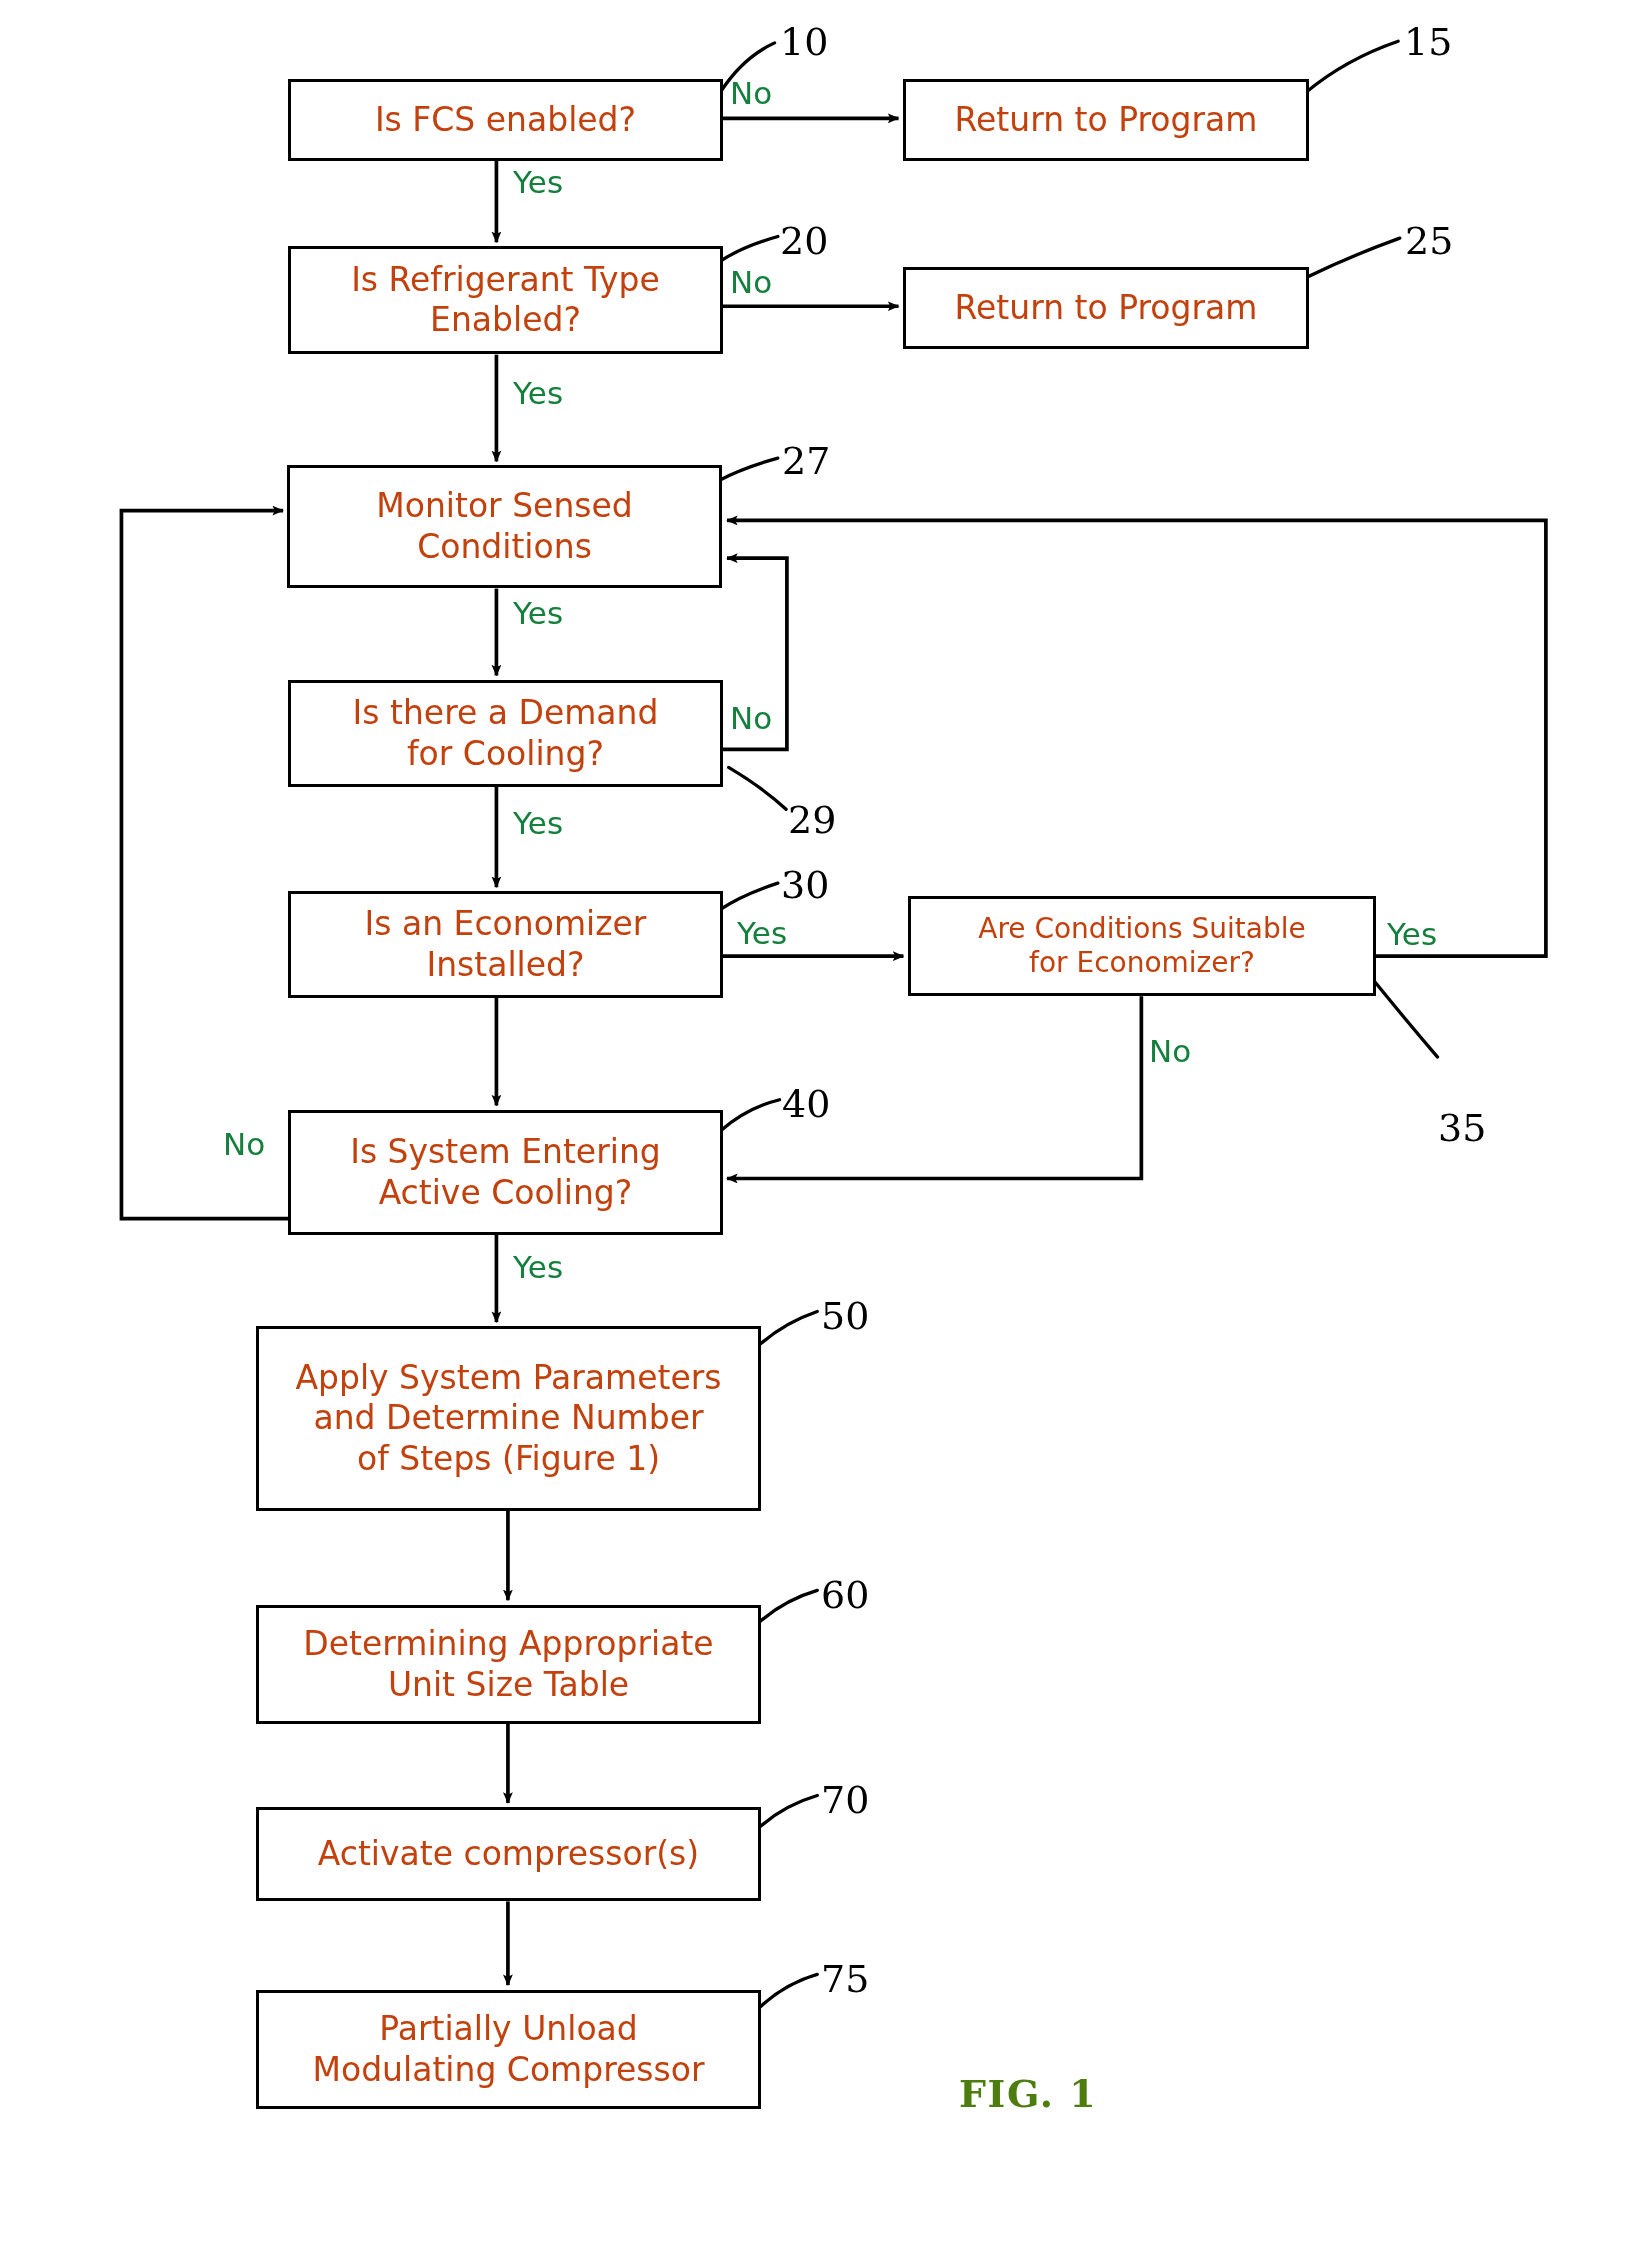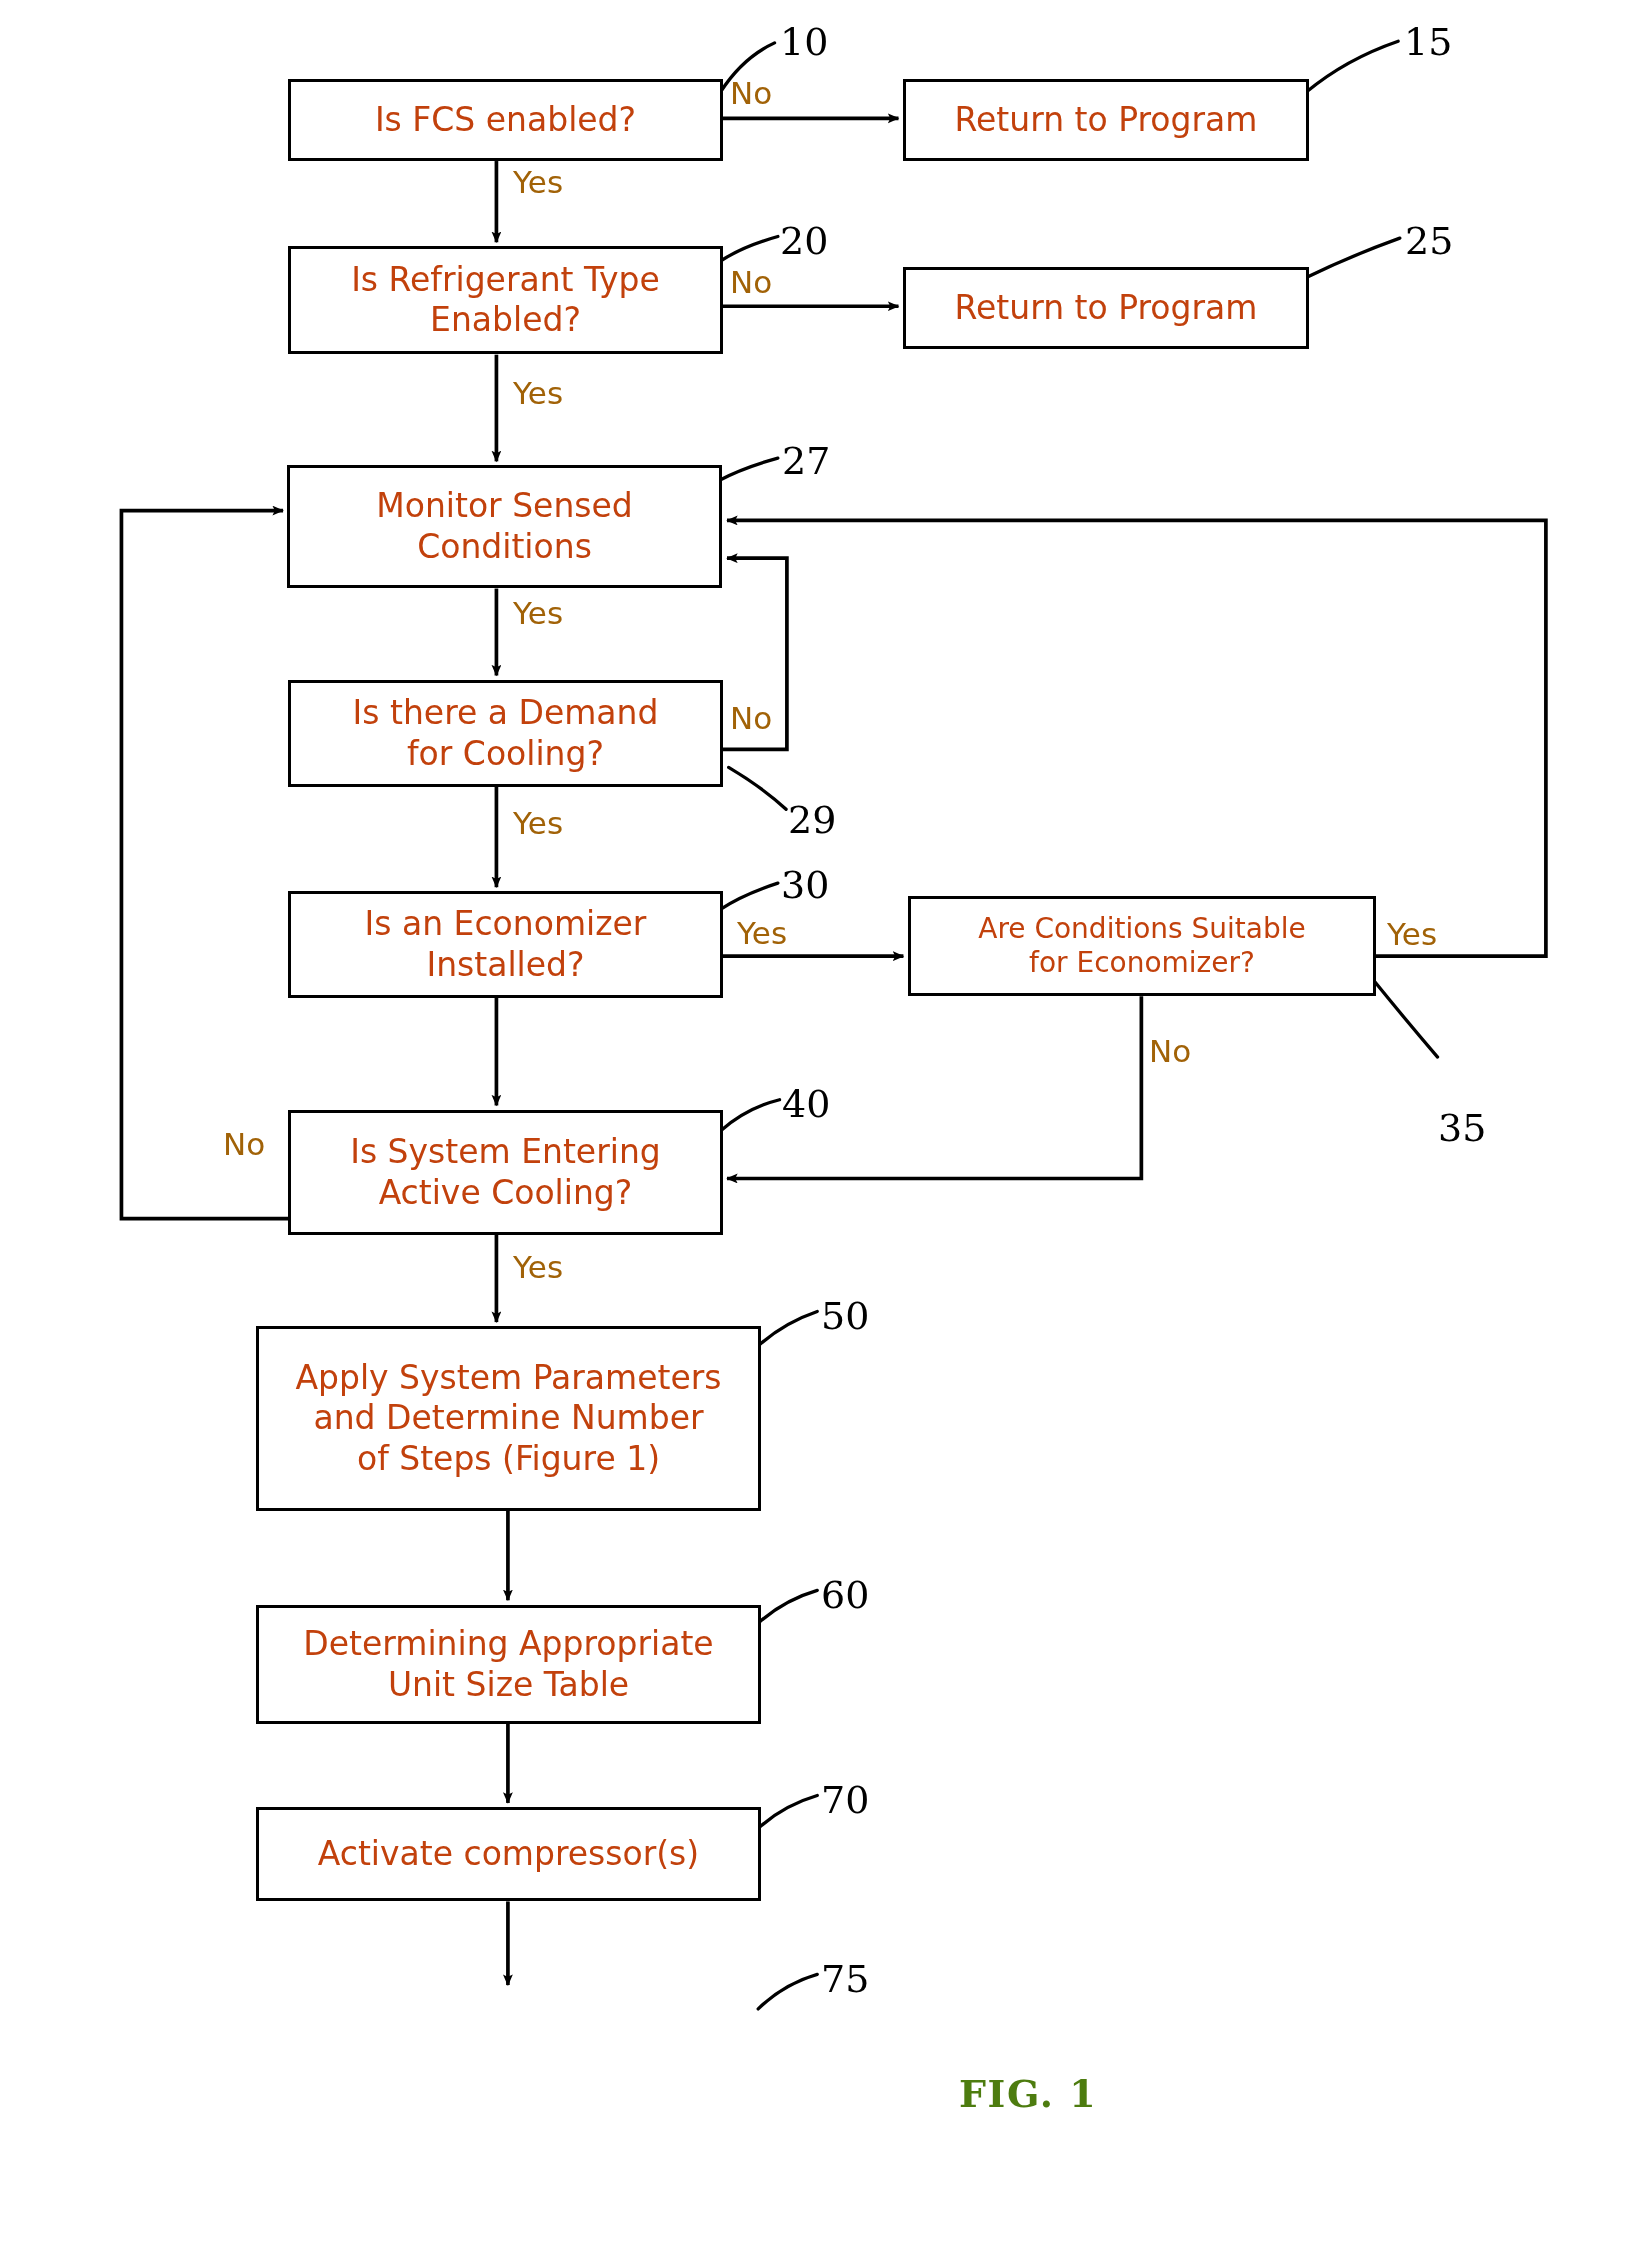--- a/index.html
+++ b/index.html
@@ -33,21 +33,21 @@
     color: #c2410c;
     font-family: "DejaVu Sans", sans-serif;
     font-size: 33px;
     line-height: 1.22;
     padding: 3.3px 8.2px;
     z-index: 3;
     white-space: pre-line;
   }
   .edge-label {
     position: absolute;
-    color: #a16207;
+    color: #15803d;
     font-family: "DejaVu Sans", sans-serif;
     font-size: 31px;
     line-height: 1;
     z-index: 4;
     white-space: nowrap;
     background: transparent;
   }
   .ref-num {
     position: absolute;
     color: #000000;
@@ -170,20 +170,22 @@
 
   <div class="node" style="left:256px; top:1326px; width:505px; height:185px;">Apply System Parameters
 and Determine Number
 of Steps (Figure 1)</div>
 
   <div class="node" style="left:256px; top:1605px; width:505px; height:119px;">Determining Appropriate
 Unit Size Table</div>
 
   <div class="node" style="left:256px; top:1807px; width:505px; height:94px;">Activate compressor(s)</div>
 
+  <div class="node" style="left:256px; top:1990px; width:505px; height:119px;">Partially Unload
+Modulating Compressor</div>
 
   <div class="edge-label" style="left:730px;  top:78px;">No</div>
   <div class="edge-label" style="left:513px;  top:167px;">Yes</div>
   <div class="edge-label" style="left:730px;  top:267px;">No</div>
   <div class="edge-label" style="left:513px;  top:378px;">Yes</div>
   <div class="edge-label" style="left:513px;  top:598px;">Yes</div>
   <div class="edge-label" style="left:730px;  top:703px;">No</div>
   <div class="edge-label" style="left:513px;  top:808px;">Yes</div>
   <div class="edge-label" style="left:737px;  top:918px;">Yes</div>
   <div class="edge-label" style="left:1387px; top:919px;">Yes</div>

